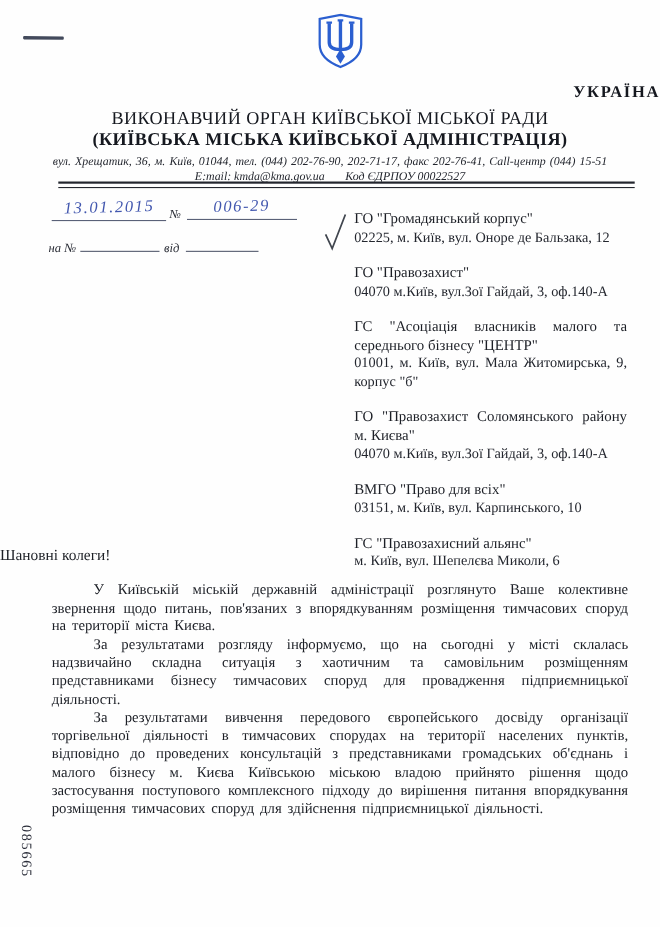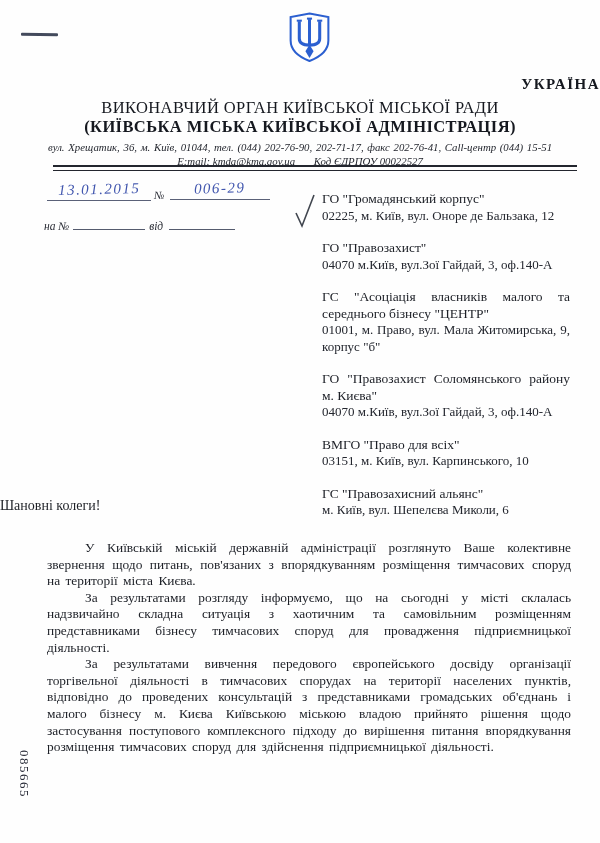--- a/index.html
+++ b/index.html
@@ -39,21 +39,21 @@
   .blank1{display:inline-block; width:72px; border-bottom:1px solid #555b6e; margin:0 4px;}
   .blank2{display:inline-block; width:66px; border-bottom:1px solid #555b6e; margin-left:6px;}
   
   .checkmark{position:absolute; left:294px; top:193px; width:22px; height:36px;}
   .recipients{position:absolute; left:322px; top:191px; width:248px;}
   .recipient{margin-bottom:16px;}
   .recipient .rname{font-size:13.5px; line-height:16.5px; text-align:justify; color:#1c1f26;}
   .recipient .raddr{font-size:13px; line-height:16.5px; text-align:justify; color:#23262e;}
   
   .greeting{position:absolute; top:498px; left:0; right:0; text-align:left; font-size:14px;}
-  .body-text{position:absolute; top:540px; left:47px; width:524px;}
+  .body-text{position:absolute; top:528px; left:47px; width:524px;}
   .body-text p{margin:0; font-size:13.4px; line-height:16.6px; text-align:justify;
     text-indent:38px; color:#1c1f26; word-spacing:2px;}
   
   .stamp-number{position:absolute; left:16px; top:750px; writing-mode:vertical-rl;
     font-size:13px; letter-spacing:1.5px; color:#2b2e3a;}
 </style>
 </head>
 <body>
 
 <div class="page">
@@ -103,21 +103,21 @@
     <div class="recipient">
       <div class="rname">ГО "Громадянський корпус"</div>
       <div class="raddr">02225, м. Київ, вул. Оноре де Бальзака, 12</div>
     </div>
     <div class="recipient">
       <div class="rname">ГО "Правозахист"</div>
       <div class="raddr">04070 м.Київ, вул.Зої Гайдай, 3, оф.140-А</div>
     </div>
     <div class="recipient">
       <div class="rname">ГС "Асоціація власників малого та середнього бізнесу "ЦЕНТР"</div>
-      <div class="raddr">01001, м. Право, вул. Мала Житомирська, 9, корпус "б"</div>
+      <div class="raddr">01001, м. Київ, вул. Мала Житомирська, 9, корпус "б"</div>
     </div>
     <div class="recipient">
       <div class="rname">ГО "Правозахист Соломянського району м. Києва"</div>
       <div class="raddr">04070 м.Київ, вул.Зої Гайдай, 3, оф.140-А</div>
     </div>
     <div class="recipient">
       <div class="rname">ВМГО "Право для всіх"</div>
       <div class="raddr">03151, м. Київ, вул. Карпинського, 10</div>
     </div>
     <div class="recipient">

